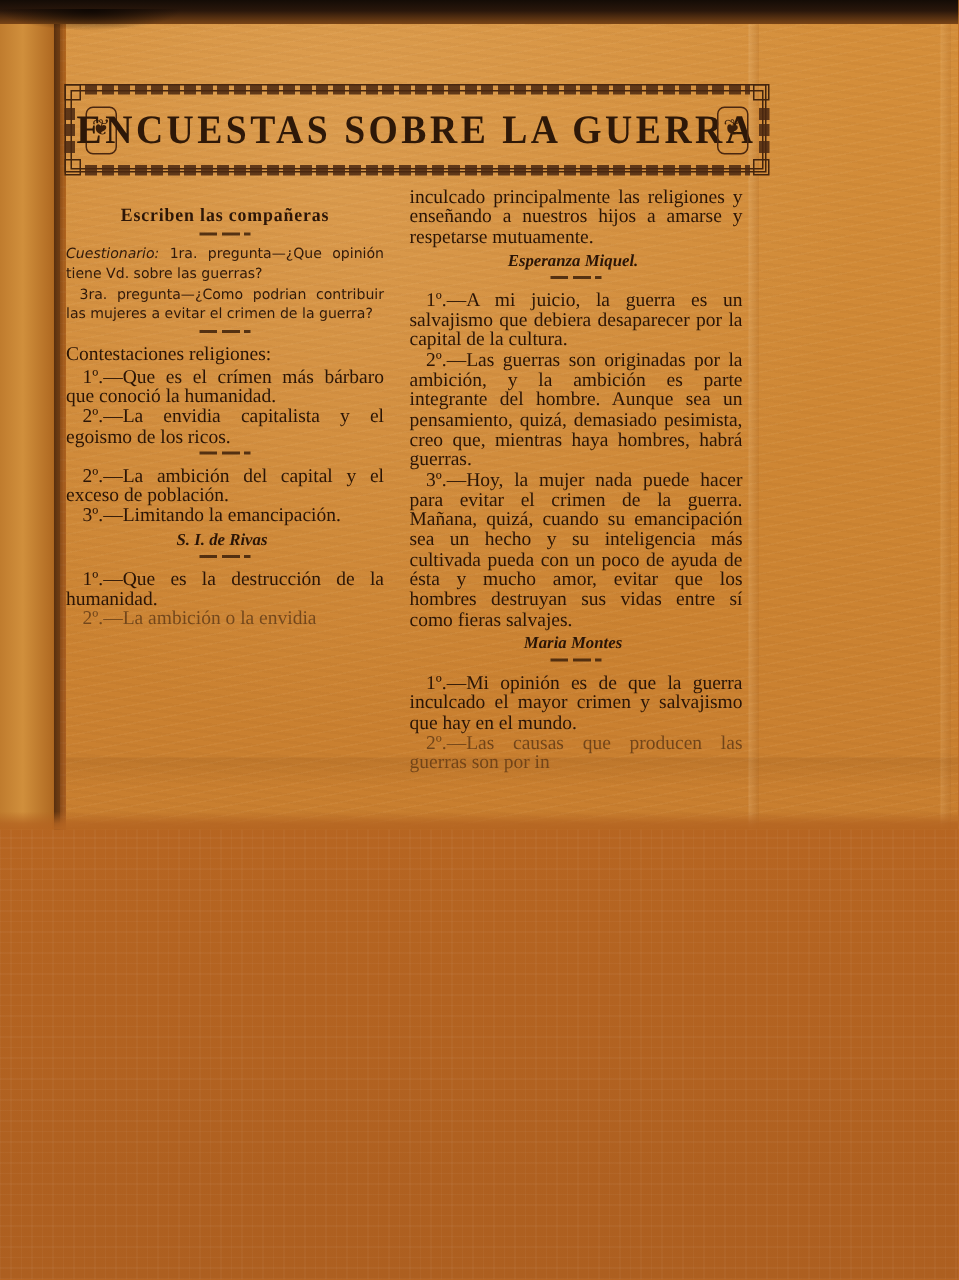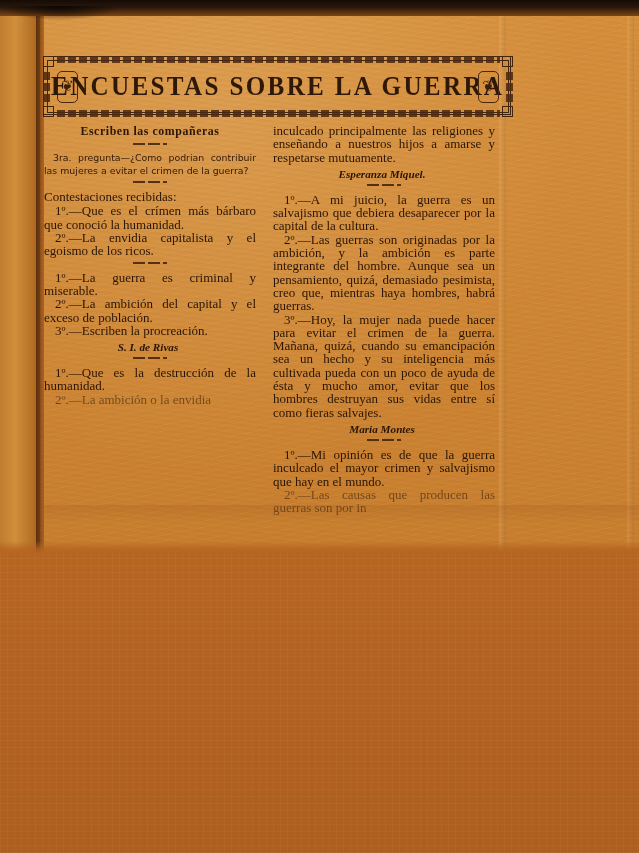--- a/index.html
+++ b/index.html
@@ -185,41 +185,44 @@
       <div class="bcorner br"></div>
 
       <div class="ornament left">❦</div>
       <div id="banner-title">ENCUESTAS SOBRE LA GUERRA</div>
       <div class="ornament right">❦</div>
     </div>
   </div>
 
   <div id="cols"></div>
 
-  <div class="col" id="col-left" style="top:124px;">
+  <div class="col" id="col-left" style="top:136px;">
 
     <div class="section-head">Escriben las compañeras</div>
     <div class="rule dashed"></div>
 
+    <div class="q-block">
+      <span class="lead">Cuestionario:</span>
+      <span>1ra. pregunta—¿Que opinión tiene Vd. sobre las guerras?</span>
+    </div>
     <div class="q-block q-line">
       <span>3ra. pregunta—¿Como podrian contribuir las mujeres a evitar el crimen de la guerra?</span>
     </div>
 
     <div class="rule dashed"></div>
 
-    <p class="body-text intro">Contestaciones recibidas:</p>
+    <p class="body-text intro">Contestaciones religiones:</p>
 
     <p class="body-text indent">1º.—Que es el crímen más bárbaro que conoció la humanidad.</p>
     <p class="body-text indent">2º.—La envidia capitalista y el egoismo de los ricos.</p>
 
     <div class="rule dashed"></div>
 
-    <p class="body-text indent">1º.—La guerra es criminal y miserable.</p>
     <p class="body-text indent">2º.—La ambición del capital y el exceso de población.</p>
-    <p class="body-text indent">3º.—Escriben la procreación.</p>
+    <p class="body-text indent">3º.—Limitando la emancipación.</p>
     <p class="signature">S. I. de Rivas</p>
 
     <div class="rule dashed"></div>
 
     <p class="body-text indent">1º.—Que es la destrucción de la humanidad.</p>
     <p class="body-text indent clipped">2º.—La ambición o la envidia</p>
   </div>
 
   <div class="col" id="col-right" style="top:124px;">
 

